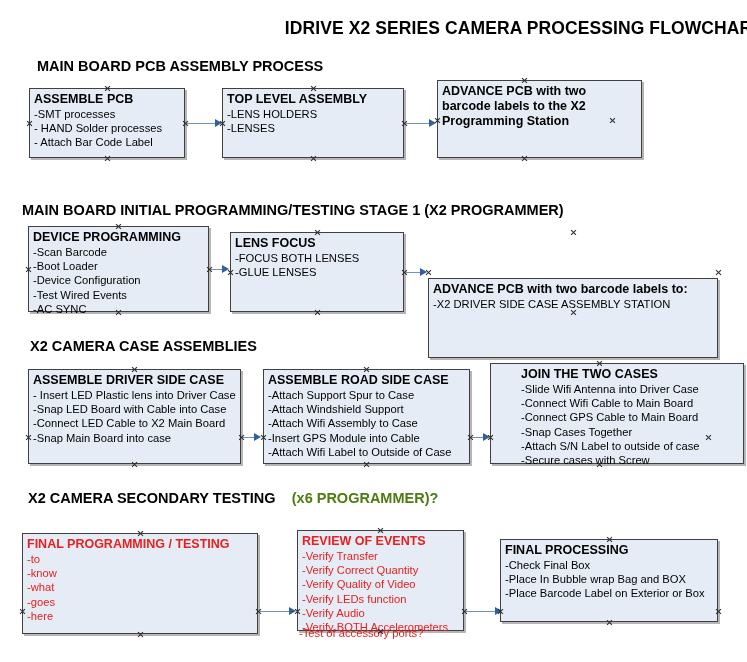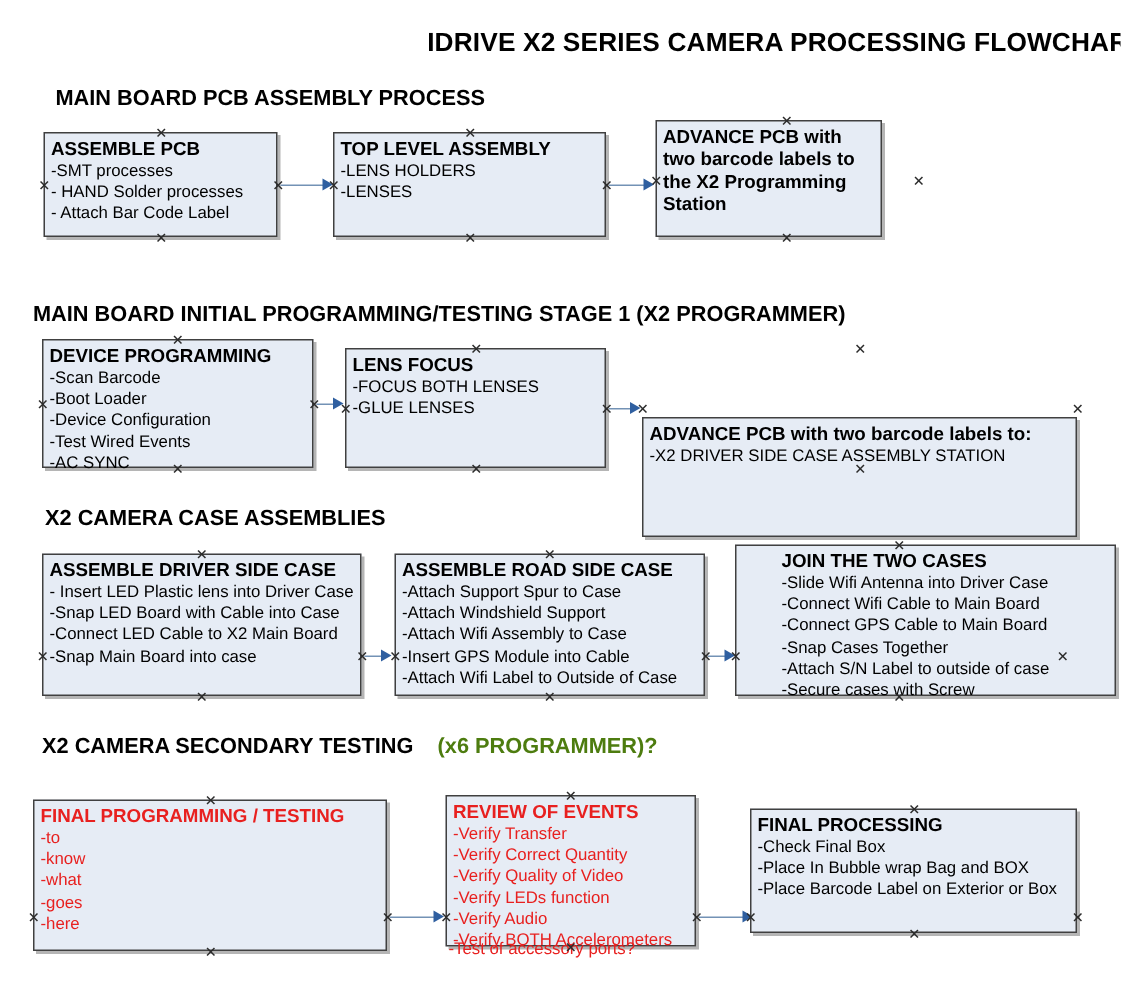--- a/index.html
+++ b/index.html
@@ -135,21 +135,21 @@
     <div class="box-line">-LENSES</div>
   </div>
   <div class="handle" style="left:222px; top:123px;"></div>
   <div class="handle" style="left:313px; top:88px;"></div>
   <div class="handle" style="left:313px; top:158px;"></div>
   <div class="handle" style="left:404px; top:123px;"></div>
 
   <div class="connector" style="left:406px; top:123px; width:26px;"></div>
   <div class="arrowhead" style="left:429px; top:123px;"></div>
 
-  <div class="box" style="left:437px; top:80px; width:151px; height:78px;">
+  <div class="box" style="left:437px; top:80px; width:205px; height:78px;">
     <div class="box-title wrap">ADVANCE PCB with two barcode labels to the  X2 Programming Station</div>
   </div>
   <div class="handle" style="left:437px; top:120px;"></div>
   <div class="handle" style="left:524px; top:80px;"></div>
   <div class="handle" style="left:524px; top:158px;"></div>
   <div class="handle" style="left:612px; top:120px;"></div>
 
   <div class="section-head" style="left:22px; top:202px;">MAIN BOARD INITIAL PROGRAMMING/TESTING STAGE 1 (X2 PROGRAMMER)</div>
 
   <div class="box" style="left:28px; top:226px; width:181px; height:86px;">

